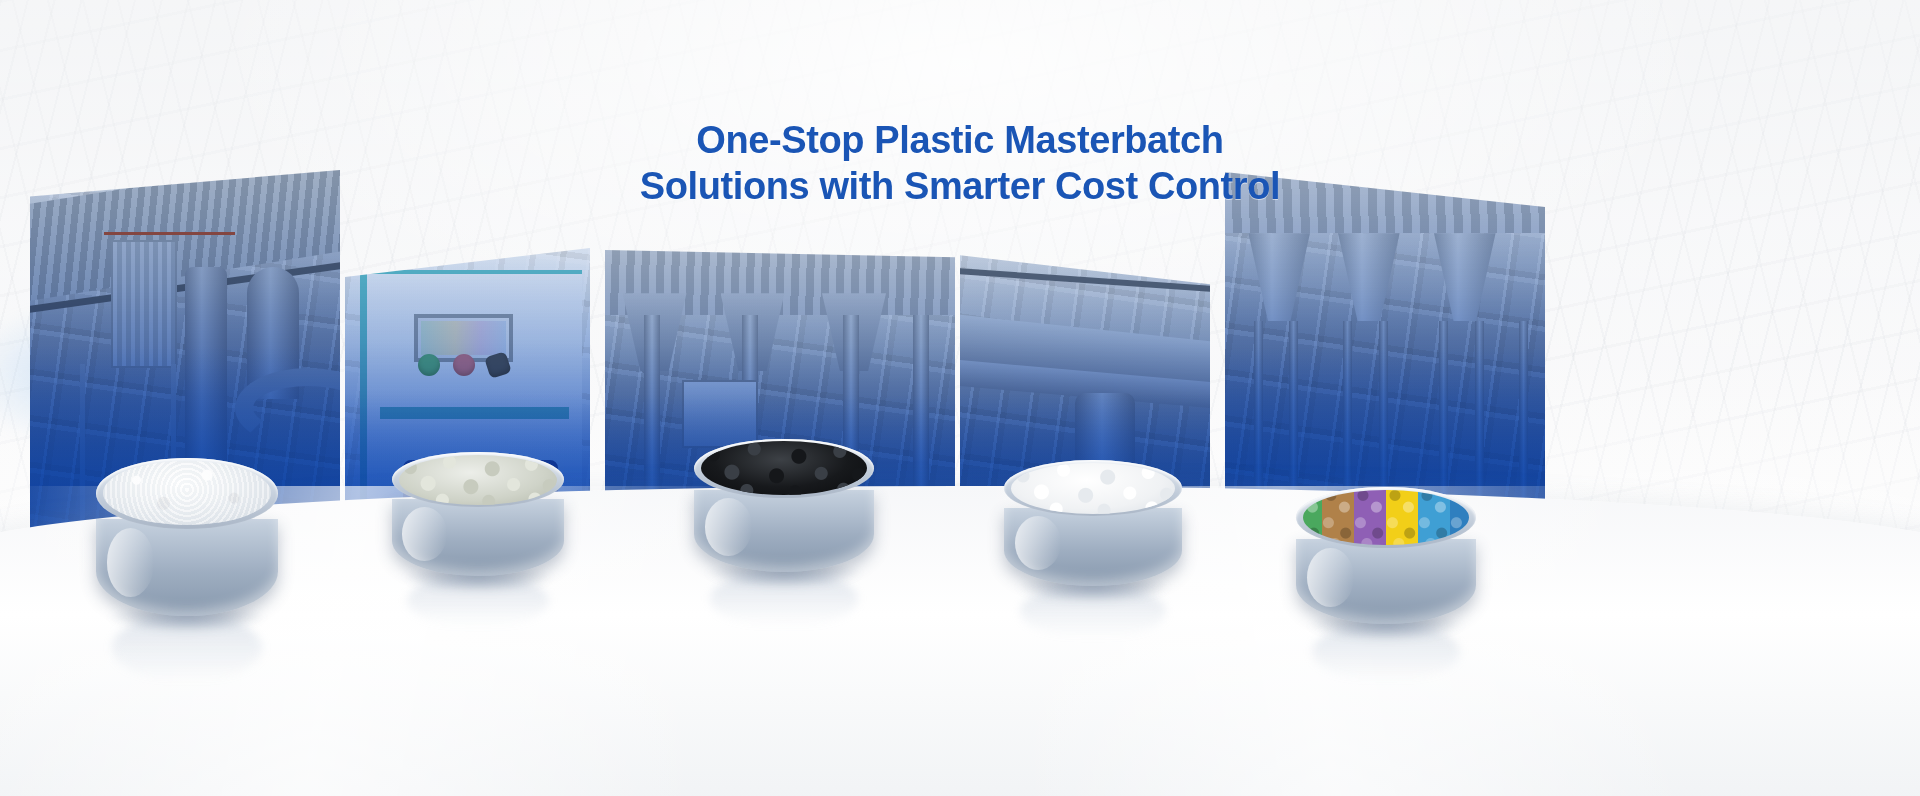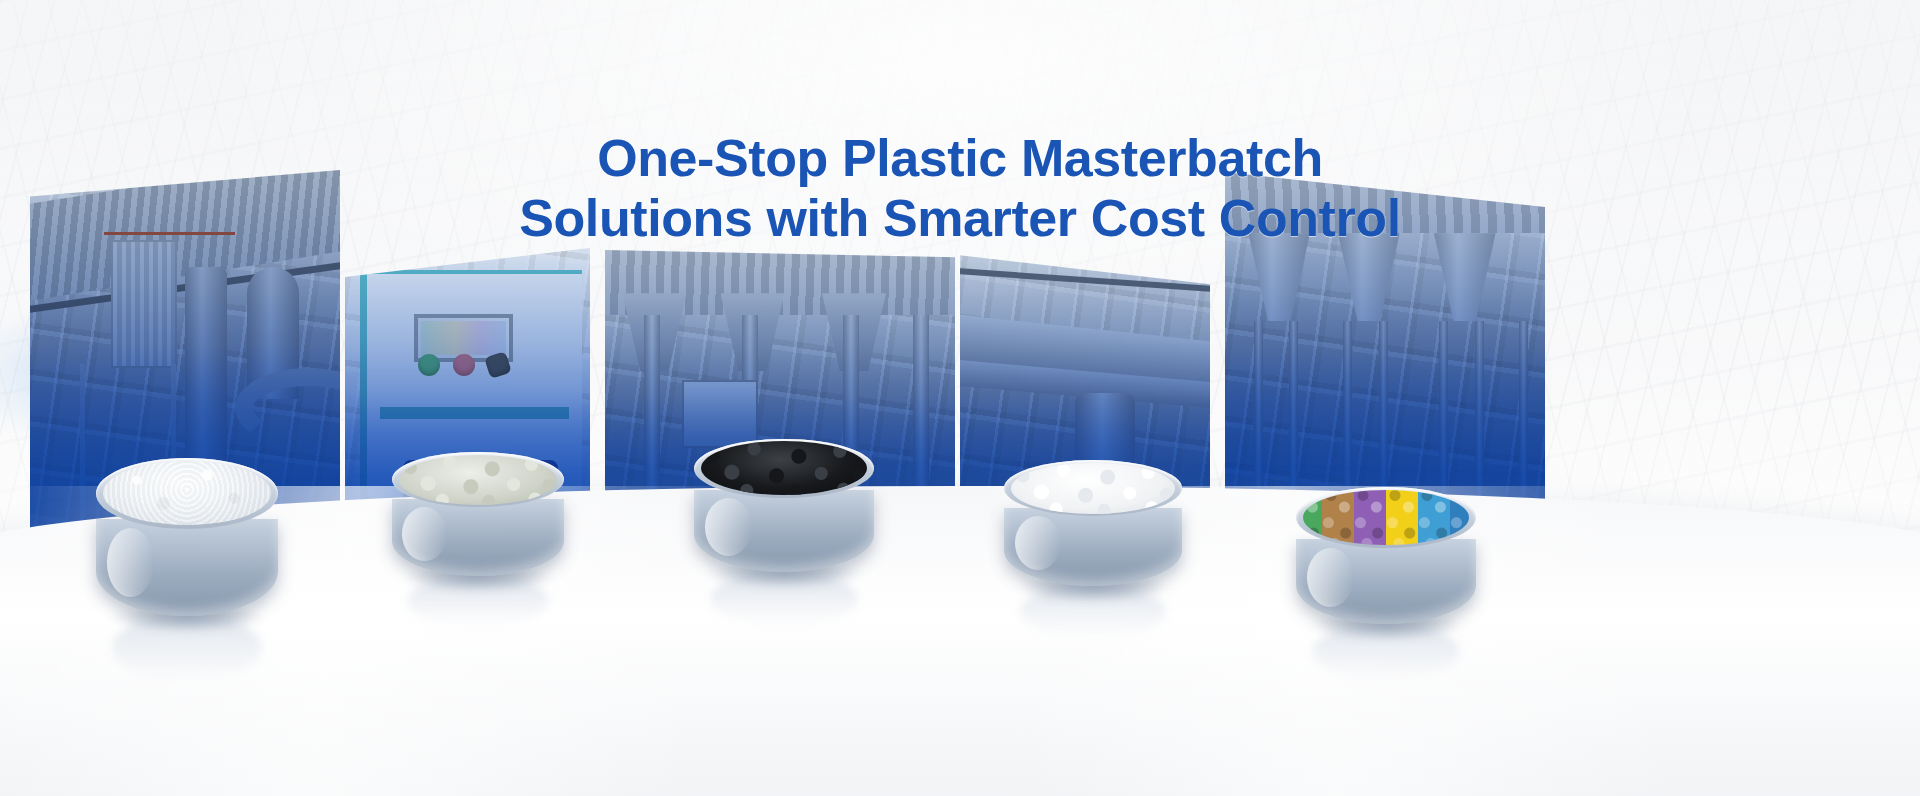--- a/index.html
+++ b/index.html
@@ -41,21 +41,21 @@
     background:radial-gradient(ellipse at center, rgba(168,205,240,.55), rgba(168,205,240,0) 70%);
     filter:blur(6px);
   }
 
   
   .headline{
     position:absolute;left:0;right:0;top:96px;
     text-align:center;
     line-height:1.04;
     font-weight:bold;
-    font-size:52px;
+    font-size:38px;
     letter-spacing:-0.4px;
     z-index:40;
     -webkit-font-smoothing:antialiased;
   }
   .headline .ln{
     display:block;
     color:#1a55b5;
     text-shadow:0 1px 0 rgba(255,255,255,.55);
     white-space:nowrap;
   }

